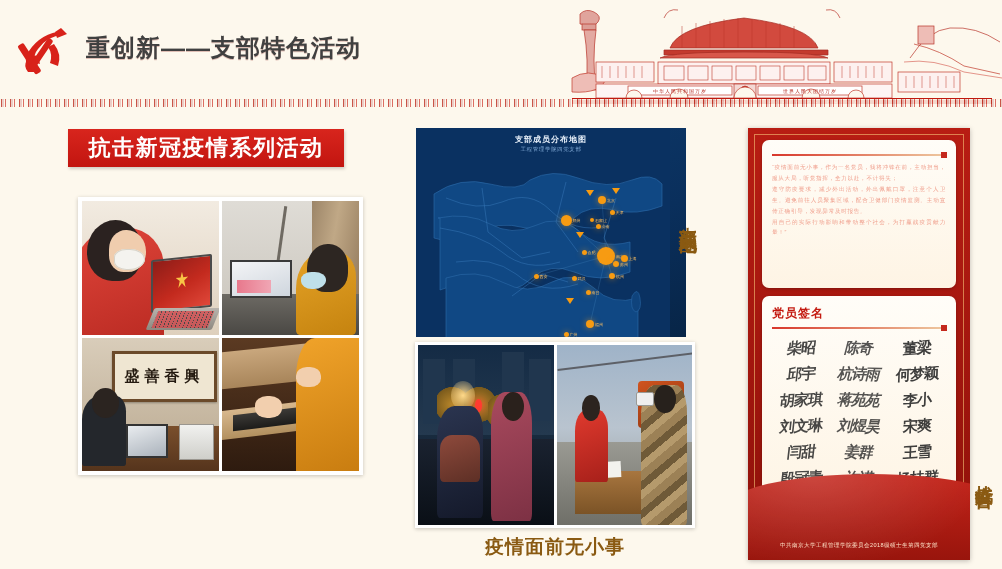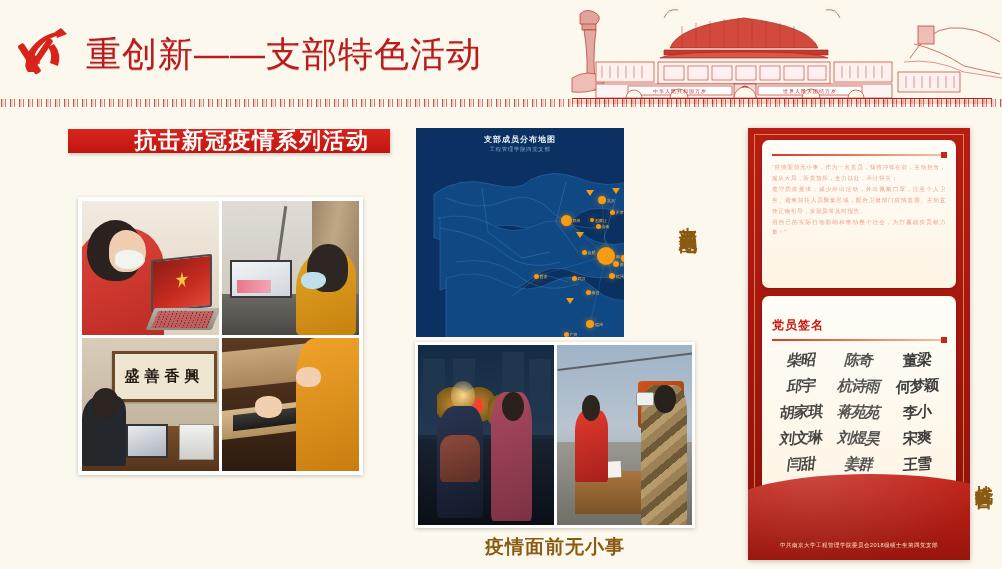--- a/index.html
+++ b/index.html
@@ -17,32 +17,31 @@
   .hdr-rule{position:absolute;left:0;top:99px;width:1002px;height:8px;
     background:repeating-linear-gradient(90deg,
       #fdf8ed 0px,#fdf8ed 1px,#c0392b 1px,#c0392b 2px,#e8c5bf 2px,#e8c5bf 4px,
       #fdf8ed 4px,#fdf8ed 5px,#d7564a 5px,#d7564a 6px,#fdf8ed 6px,#fdf8ed 9px);
     opacity:.85;}
   .hdr-rule2{position:absolute;left:0;top:99px;width:1002px;height:1px;background:#e6d9cb;}
 
   .logo{position:absolute;left:14px;top:24px;width:62px;height:58px;}
   .title{
     position:absolute;left:86px;top:36px;
-    font-size:35px;font-weight:normal;color:#b91c1c;letter-spacing:1px;
+    font-size:24px;font-weight:bold;color:#404040;letter-spacing:1px;
     white-space:nowrap;line-height:1;
     text-shadow:0 1px 0 rgba(140,20,16,.25);
   }
 
   
   .ribbon{
-    position:absolute;left:68px;top:129px;width:276px;height:24px;
+    position:absolute;left:68px;top:129px;width:276px;height:38px;
     background:linear-gradient(180deg,#d8251d 0%,#c21510 100%);
     display:flex;align-items:center;justify-content:center;
     box-shadow:1px 2px 3px rgba(0,0,0,.18);
-    padding-left:46px;
   }
   .ribbon span{color:#fff;font-size:22px;font-weight:bold;letter-spacing:1.5px;}
 
   .photo-frame{
     position:absolute;left:78px;top:197px;width:285px;height:278px;
     background:#fff;padding:4px;box-sizing:border-box;
     box-shadow:0 1px 4px rgba(0,0,0,.22);
   }
   .pg{width:100%;height:100%;display:grid;grid-template-columns:1fr 1fr;
       grid-template-rows:1fr 1fr;gap:3px;}
@@ -127,21 +126,21 @@
     background:#f2cfae;border-radius:44%;}
 
   .cap-left{
     position:absolute;left:78px;top:481px;width:285px;text-align:center;
     font-size:19px;font-weight:bold;color:#8a5a12;letter-spacing:1px;
     text-shadow:0 1px 0 rgba(0,0,0,.12);
   }
 
   
   .map{
-    position:absolute;left:416px;top:128px;width:208px;height:209px;
+    position:absolute;left:416px;top:128px;width:270px;height:209px;
     background:linear-gradient(160deg,#0d3a6b 0%,#0a2f5c 55%,#072547 100%);
     overflow:hidden;
   }
   .map-title{position:absolute;left:0;top:6px;width:100%;text-align:center;
     color:#e8f1fb;font-size:8px;font-weight:bold;letter-spacing:1px;}
   .map-sub{position:absolute;left:0;top:18px;width:100%;text-align:center;
     color:#7fa8d4;font-size:5.5px;letter-spacing:.6px;}
   .mdot{position:absolute;background:#f79b12;border-radius:50%;
     box-shadow:0 0 6px rgba(247,155,18,.6);}
   .mlabel{position:absolute;color:#ffc163;font-size:4px;white-space:nowrap;}
@@ -225,21 +224,21 @@
 
   .card{
     position:absolute;left:14px;right:14px;
     background:linear-gradient(180deg,#fffdf8 0%,#fef4e4 100%);
     border-radius:7px;box-shadow:0 1px 3px rgba(0,0,0,.25);
     box-sizing:border-box;padding:9px 10px 10px 10px;
   }
   .card.one{top:12px;height:148px;}
   .card.two{top:168px;height:215px;}
   .card-h{font-size:12px;font-weight:bold;color:#b3150d;letter-spacing:1px;}
-  .card.two .card-h{color:#c41a10;margin-top:12px;}
+  .card.two .card-h{color:#c41a10;}
   .hline{position:relative;margin:5px 0 6px 0;height:2px;
     background:linear-gradient(90deg,#d8372b,#eec9a0);}
   .hline:after{content:"";position:absolute;right:-1px;top:-2px;width:6px;height:6px;
     background:#c4281d;}
   .pledge-body{
     font-size:5.6px;line-height:1.95;color:#f0a08e;letter-spacing:.7px;
     text-align:justify;
   }
   .pledge-body p{margin:0;}
 

